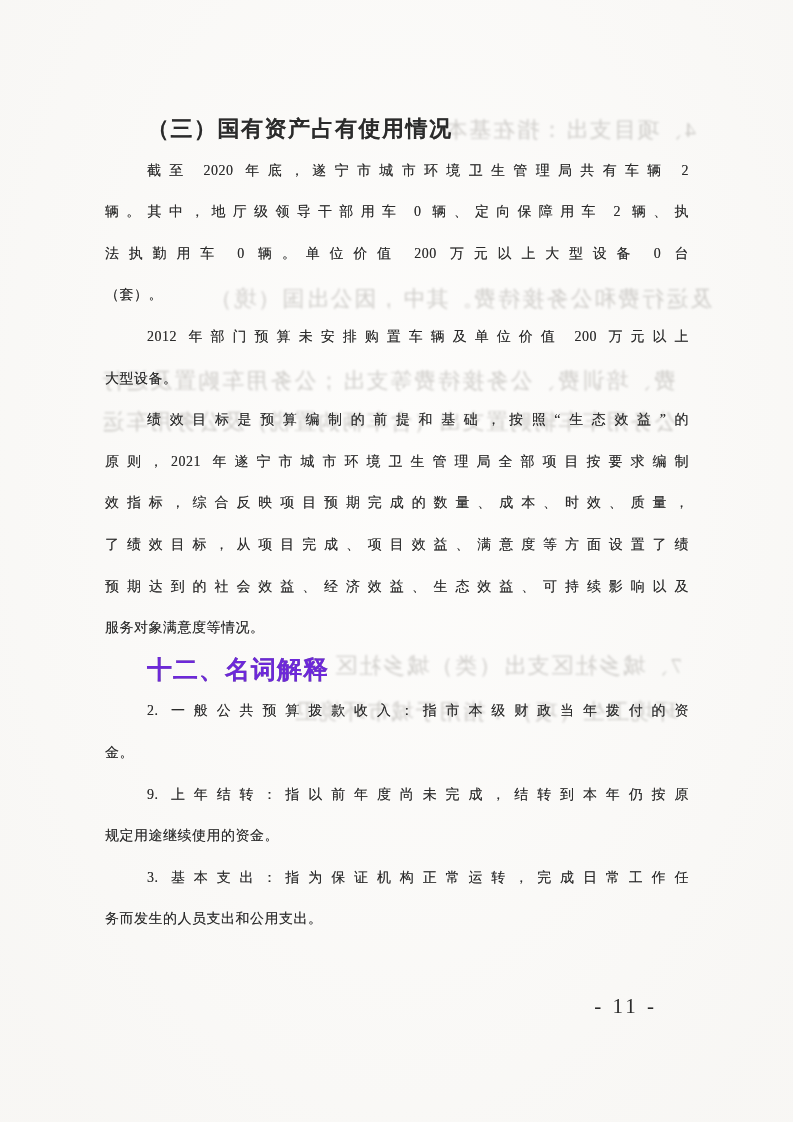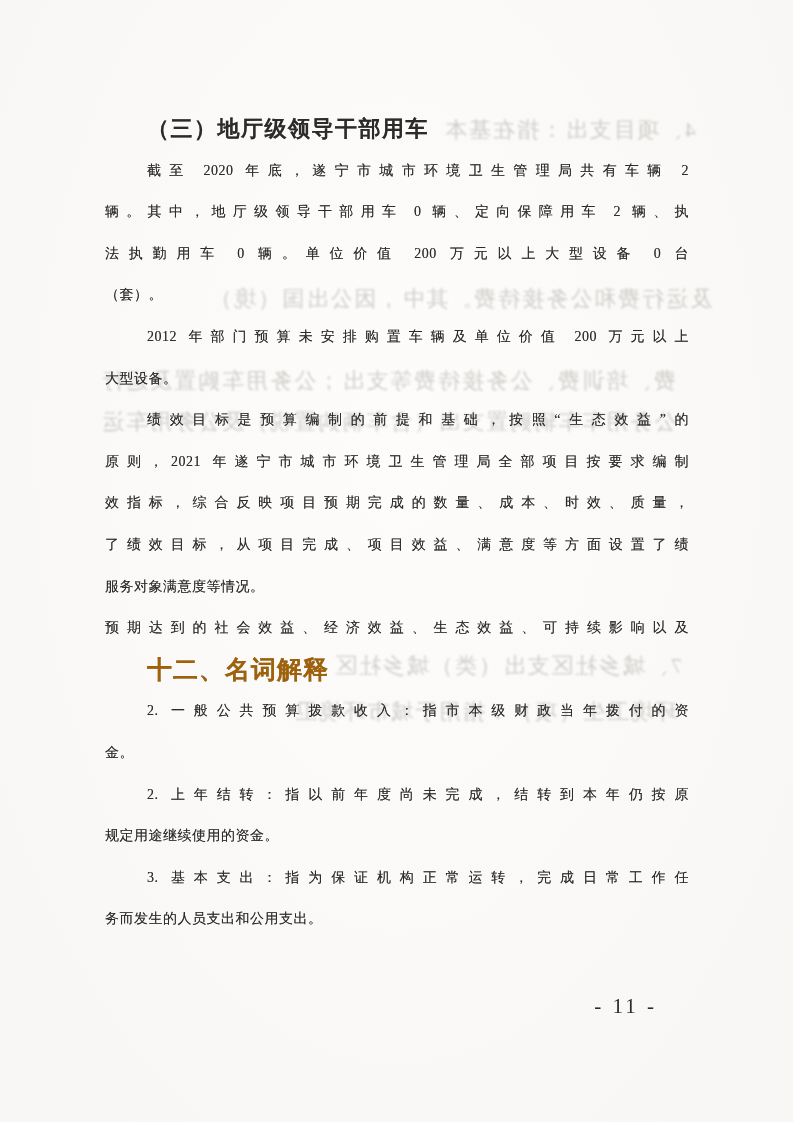--- a/index.html
+++ b/index.html
@@ -45,21 +45,21 @@
   .line.heading {
     font-size: 22px;
     font-weight: 600;
     letter-spacing: 1.5px;
   }
   .line.bold-heading {
     font-family: "Liberation Sans", "DejaVu Sans", sans-serif;
     font-weight: 700;
     font-size: 25px;
     letter-spacing: 1px;
-    color: #a16207;
+    color: #6d28d9;
   }
   .bleed {
     position: absolute;
     z-index: 1;
     transform: scaleX(-1);
     color: #a09d98;
     opacity: 0.48;
     filter: blur(1px);
     font-size: 22px;
     letter-spacing: 2px;
@@ -76,37 +76,37 @@
     letter-spacing: 3px;
     color: #2b2b2b;
     margin-left: 36px;
   }
 </style>
 </head>
 <body>
 
 <div class="page">
   <div class="doc-body" id="doc-body">
-      <div class="line indent heading">（三）地厅级领导干部用车</div>
+      <div class="line indent heading">（三）国有资产占有使用情况</div>
       <div class="line full indent">截至 2020 年底，遂宁市城市环境卫生管理局共有车辆 2</div>
       <div class="line full">辆。其中，地厅级领导干部用车 0 辆、定向保障用车 2 辆、执</div>
       <div class="line full">法执勤用车 0 辆。单位价值 200 万元以上大型设备 0 台</div>
       <div class="line">（套）。</div>
       <div class="line full indent">2012 年部门预算未安排购置车辆及单位价值 200 万元以上</div>
       <div class="line">大型设备。</div>
       <div class="line full indent">绩效目标是预算编制的前提和基础，按照“生态效益”的</div>
       <div class="line full">原则，2021 年遂宁市城市环境卫生管理局全部项目按要求编制</div>
       <div class="line full">效指标，综合反映项目预期完成的数量、成本、时效、质量，</div>
       <div class="line full">了绩效目标，从项目完成、项目效益、满意度等方面设置了绩</div>
+      <div class="line full">预期达到的社会效益、经济效益、生态效益、可持续影响以及</div>
       <div class="line">服务对象满意度等情况。</div>
-      <div class="line full">预期达到的社会效益、经济效益、生态效益、可持续影响以及</div>
       <div class="line indent bold-heading">十二、名词解释</div>
       <div class="line full indent">2.  一般公共预算拨款收入：指市本级财政当年拨付的资</div>
       <div class="line">金。</div>
-      <div class="line full indent">2.  上年结转：指以前年度尚未完成，结转到本年仍按原</div>
+      <div class="line full indent">9.  上年结转：指以前年度尚未完成，结转到本年仍按原</div>
       <div class="line">规定用途继续使用的资金。</div>
       <div class="line full indent">3.  基本支出：指为保证机构正常运转，完成日常工作任</div>
       <div class="line">务而发生的人员支出和公用支出。</div>
     </div>
   <div id="bleed-layer">
       <div class="bleed" style="left: 443px; top: 116px;">4、项目支出：指在基本</div>
       <div class="bleed" style="left: 208px; top: 285px;">及运行费和公务接待费。其中，因公出国（境）</div>
       <div class="bleed" style="left: 100px; top: 367px;">费、培训费、公务接待费等支出；公务用车购置及运行</div>
       <div class="bleed" style="left: 100px; top: 408px;">公务用车车辆购置支出（含车辆购置税）及公务用车运</div>
       <div class="bleed" style="left: 333px; top: 652px;">7、城乡社区支出（类）城乡社区</div>

